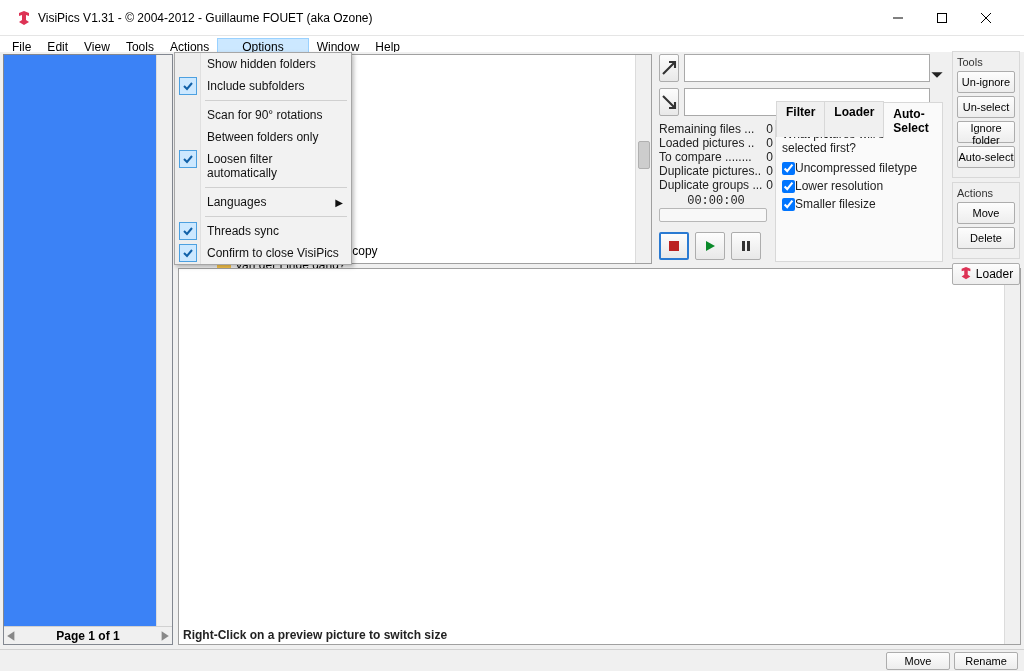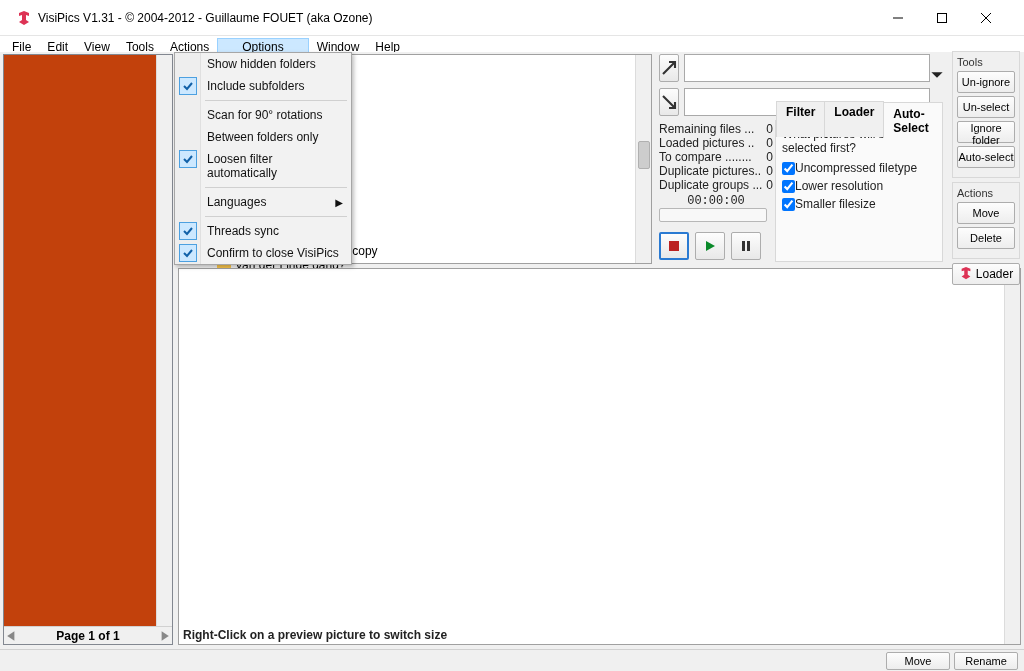--- a/index.html
+++ b/index.html
@@ -15,21 +15,21 @@
 
 .menubar { height: 22px; display: flex; align-items: center; padding: 0 4px; border-bottom: 1px solid #d9d9d9; text-decoration: underline; }
 .menubar .mi { padding: 2px 8px; cursor: default; }
 .menubar .mi.open { background: #cce8ff; border:1px solid #99d1ff; padding:1px 24px; }
 .menubar .mi u { text-decoration: underline; }
 
 
 .content { position: absolute; top: 52px; left: 0; right: 0; bottom: 22px; background:#f0f0f0; }
 
 
-.tree-panel { position:absolute; left:3px; top:2px; width:170px; bottom:4px; background:#c2410c; border:1px solid #828790; }
+.tree-panel { position:absolute; left:3px; top:2px; width:170px; bottom:4px; background:#3b82f6; border:1px solid #828790; }
 .tree-panel .scrollbar { position:absolute; right:0; top:0; bottom:0; width:16px; background:#f0f0f0; border-left:1px solid #dcdcdc;}
 .tree-panel .pager { position:absolute; left:0; right:0; bottom:0; height:18px; display:flex; align-items:center; justify-content:space-between; border-top:1px solid #d1d1d1; background:#f0f0f0; padding:0 2px;}
 .nav-arrow { width:12px; height:12px; }
 .pager .txt { font-weight:bold; }
 
 
 .mid-panel { position:absolute; left:178px; top:2px; width:474px; height:210px; background:#fff; border:1px solid #a0a0a0; }
 .mid-panel .scrollbar-v { position:absolute; right:0; top:0; bottom:0; width:16px; background:#f0f0f0; border-left:1px solid #dcdcdc;}
 .file-row { position:absolute; left:38px; height:16px; display:flex; align-items:center; gap:4px; }
 .file-row .fico { width:14px; height:12px; }

